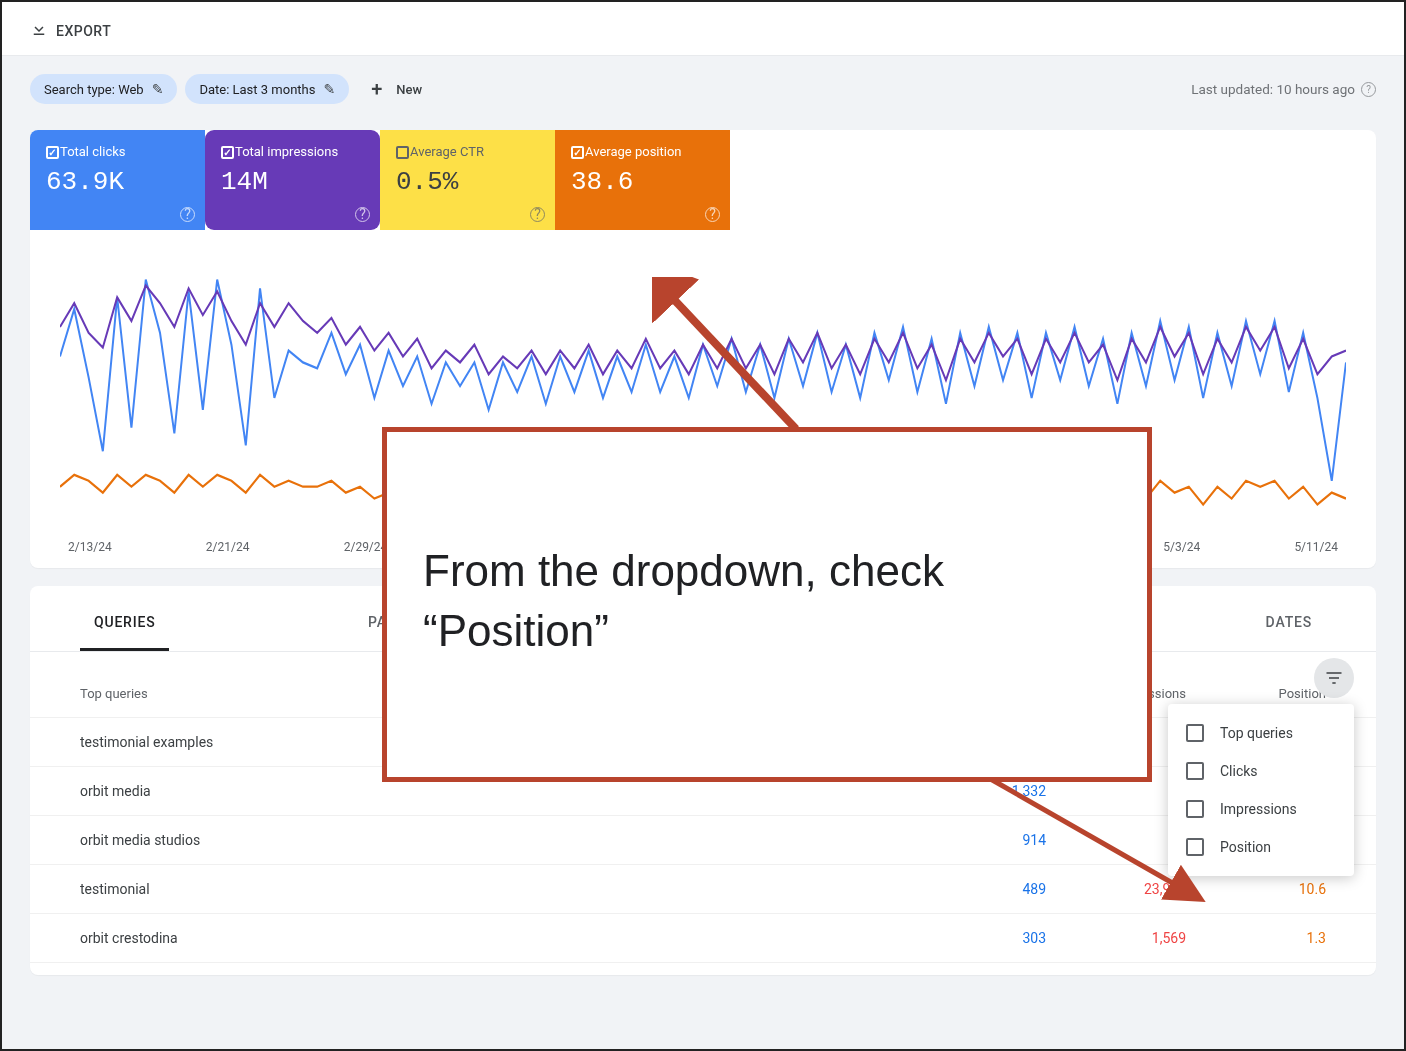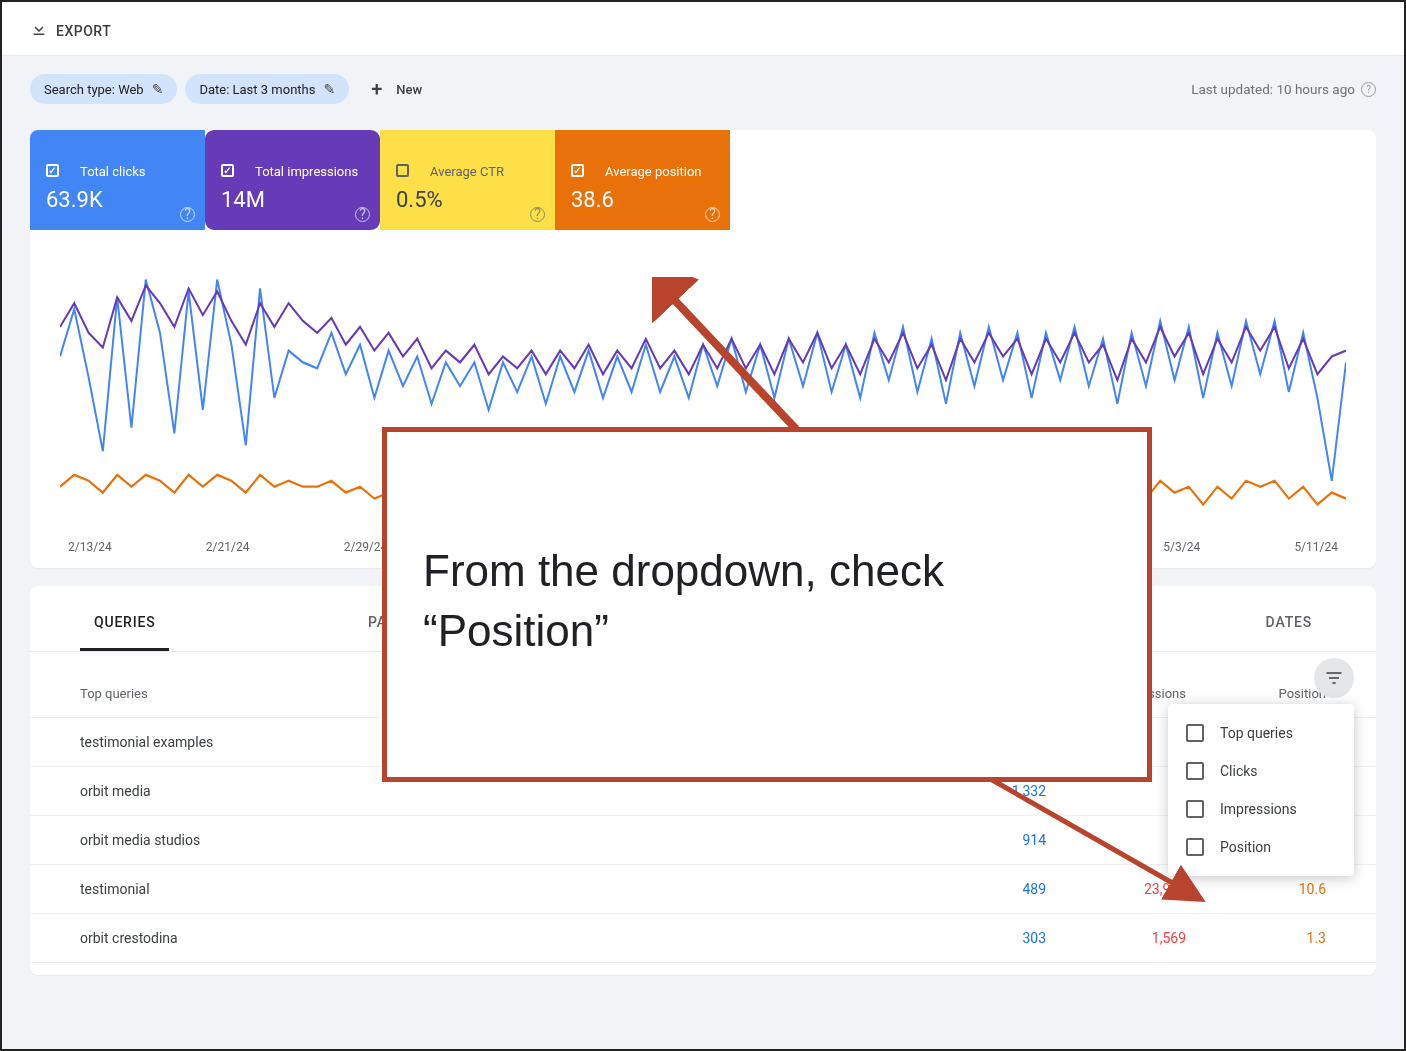--- a/index.html
+++ b/index.html
@@ -85,22 +85,22 @@
     padding: 14px 14px 10px 16px;
     position: relative;
     color: #fff;
     border-top-left-radius: 8px;
     display: flex;
     flex-direction: column;
     justify-content: flex-start;
     gap: 8px;
   }
   .metric + .metric { border-top-left-radius: 0; }
-  .metric .label { font-size: 13px; display:flex; align-items:flex-start; gap:21px;margin-top:20px;}
-  .metric .value { font-size: 22px; font-weight: 400; }
+  .metric .label { font-size: 13px; display:flex; align-items:flex-end; gap:1px;}
+  .metric .value { font-size: 26px; font-weight: 400; font-family: Liberation Mono, monospace; }
   .metric.white { color: #5f6368; }
   .metric.white .value { color: #3c4043; }
   .metric .help {
     position: absolute;
     right: 10px;
     bottom: 8px;
     font-size: 14px;
     opacity: .7;
   }
   .cb {

